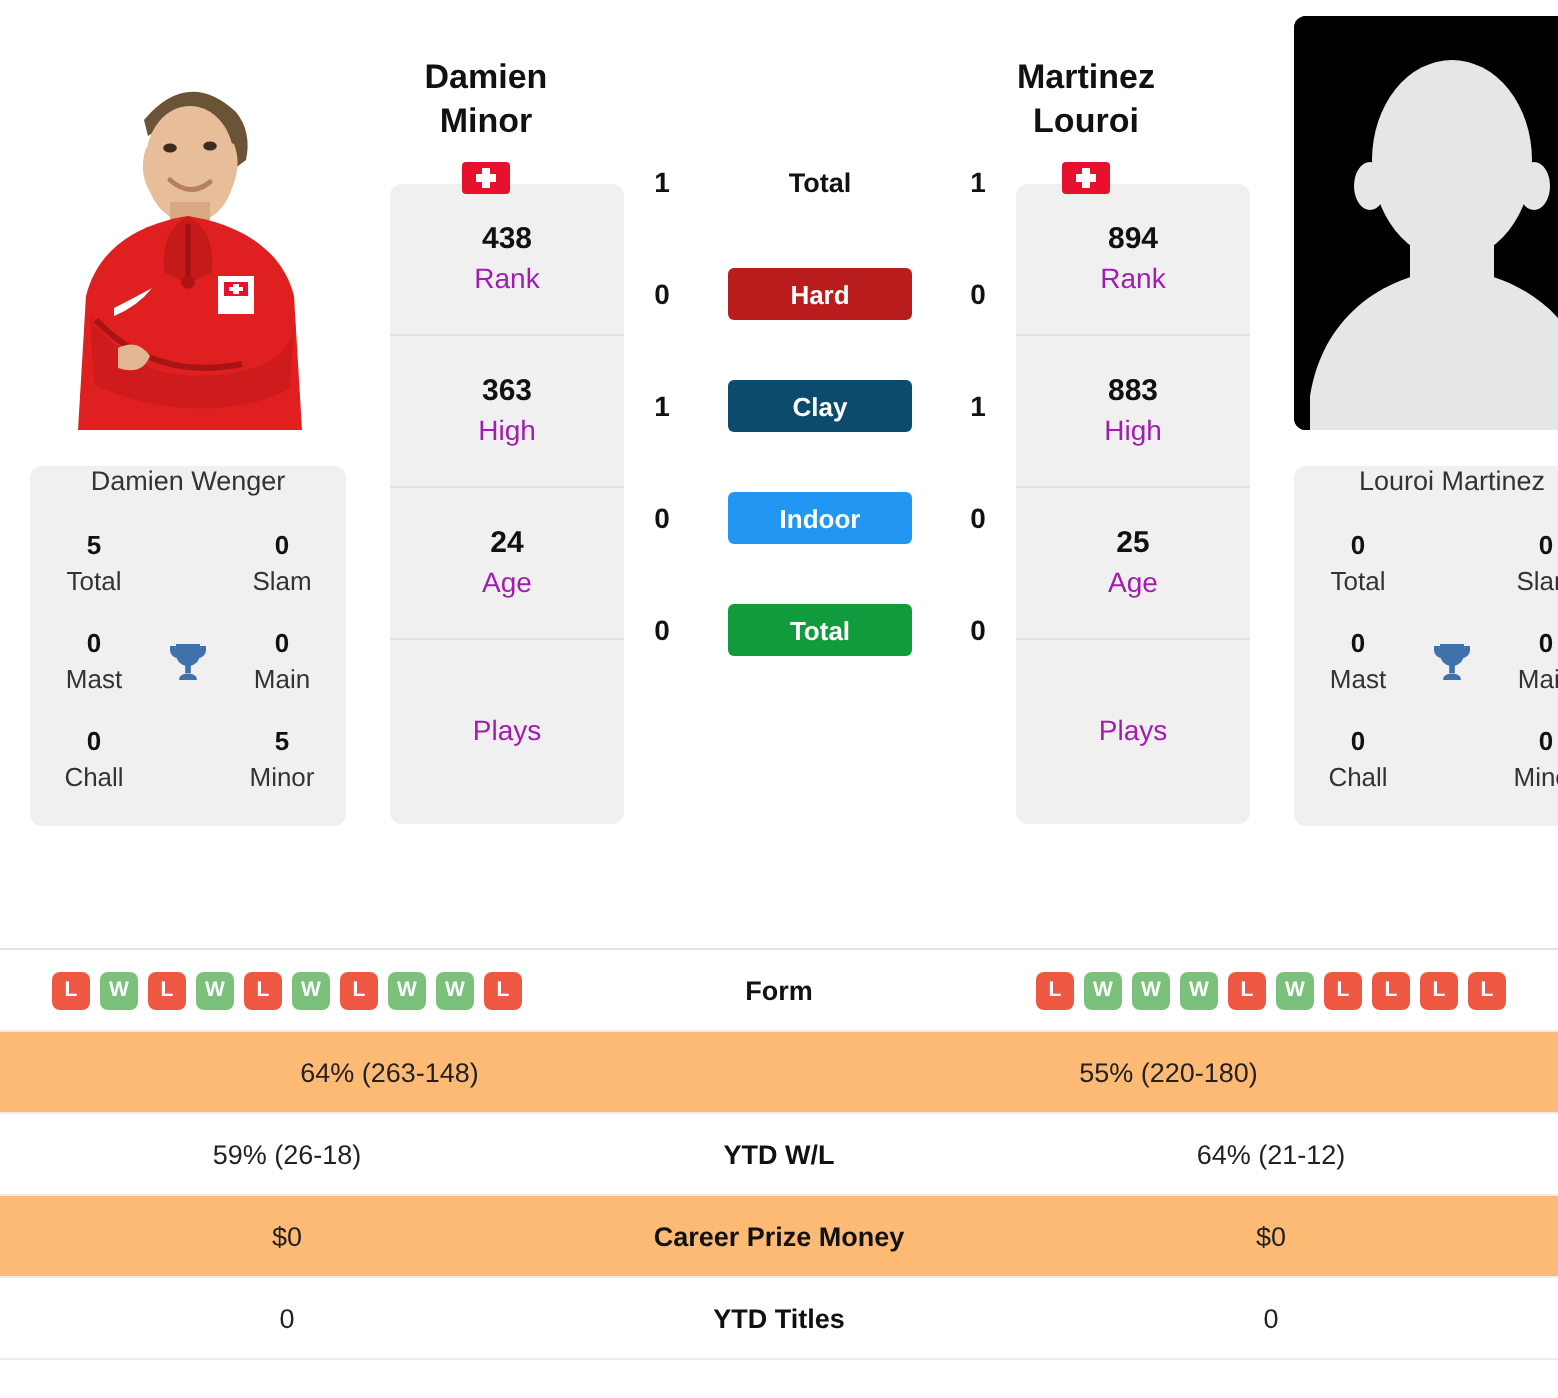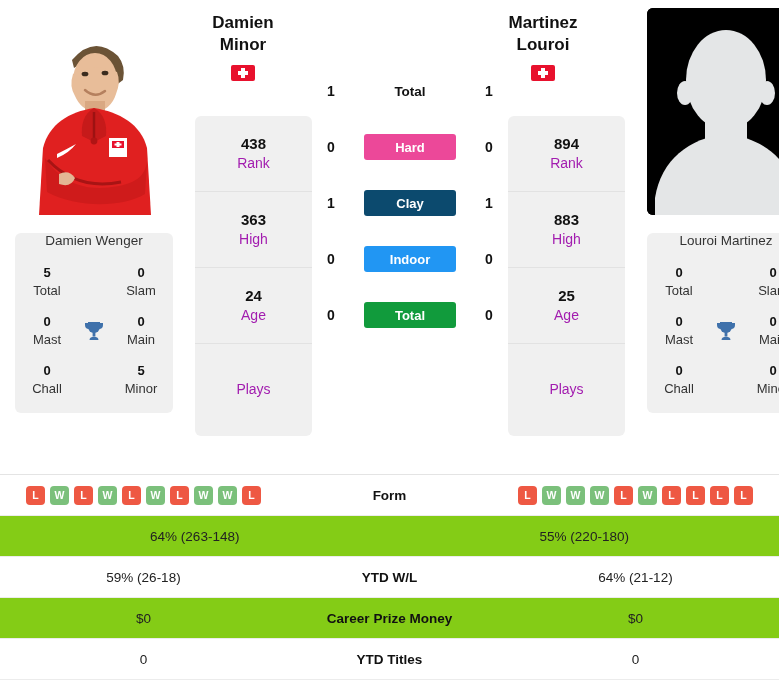--- a/index.html
+++ b/index.html
@@ -57,21 +57,21 @@
   .tcell { text-align: center; }
   .tcell .num { font-size: 13px; font-weight: bold; color: #111; line-height: 1.35; }
   .tcell .lab { font-size: 13px; color: #333; line-height: 1.35; }
   .trophy { display: flex; align-items: center; justify-content: center; }
 
   
   .stat-col {
     width: 117px; flex: 0 0 117px;
     background: #f0f0f0;
     border-radius: 6px;
-    margin-top: 108px;
+    margin-top: 84px;
     height: 320px;
     overflow: hidden;
   }
   .stat-col.left  { margin-left: 22px; }
   .stat-col.right { margin-right: 22px; }
   .stat-cell {
     height: 76px;
     display: flex; flex-direction: column;
     align-items: center; justify-content: center;
     border-bottom: 1px solid #e2e2e2;
@@ -103,21 +103,21 @@
     font-size: 13px; font-weight: bold; color: #ffffff;
     margin: 0 14px;
   }
   .srow .badge.plain {
     background: transparent; color: #111; font-weight: bold; font-size: 13.5px;
   }
 
   
   .nameblock {
     position: absolute;
-    top: 12px;
+    top: 28px;
     text-align: center;
     width: 130px;
   }
   .nameblock.left  { left: 178px; }
   .nameblock.right { left: 478px; }
   .nameblock .n {
     font-size: 17px; font-weight: bold; color: #111; line-height: 1.28;
   }
   .flag {
     width: 24px; height: 16px;
@@ -135,21 +135,21 @@
   
   .sil { position: absolute; inset: 0; }
 
   
   .table { width: 779px; border-top: 1px solid #e4e4e4; }
   .trow {
     display: flex; align-items: center;
     height: 41px;
     border-bottom: 1px solid #ececec;
   }
-  .trow.alt { background: #84cc16; }
+  .trow.alt { background: #fdba74; }
   .tc { flex: 1 1 0; text-align: center; font-size: 13.5px; color: #222; }
   .tc.mid { flex: 0 0 205px; font-weight: bold; font-size: 13.5px; color: #111; }
   .formwrap { display: flex; justify-content: center; gap: 5px; }
   .fb {
     width: 19px; height: 19px;
     border-radius: 4px;
     display: flex; align-items: center; justify-content: center;
     font-size: 10.5px; font-weight: bold; color: #ffffff;
   }
   .fb.W { background: #7bc07b; }
@@ -262,21 +262,21 @@
     </div>
 
     <div class="center-col">
       <div class="srow">
         <div class="sc">1</div>
         <div class="badge plain">Total</div>
         <div class="sc">1</div>
       </div>
       <div class="srow">
         <div class="sc">0</div>
-        <div class="badge" style="background:#ec4899">Hard</div>
+        <div class="badge" style="background:#b91c1c">Hard</div>
         <div class="sc">0</div>
       </div>
       <div class="srow">
         <div class="sc">1</div>
         <div class="badge" style="background:#0c4a6e">Clay</div>
         <div class="sc">1</div>
       </div>
       <div class="srow">
         <div class="sc">0</div>
         <div class="badge" style="background:#2196f3">Indoor</div>

